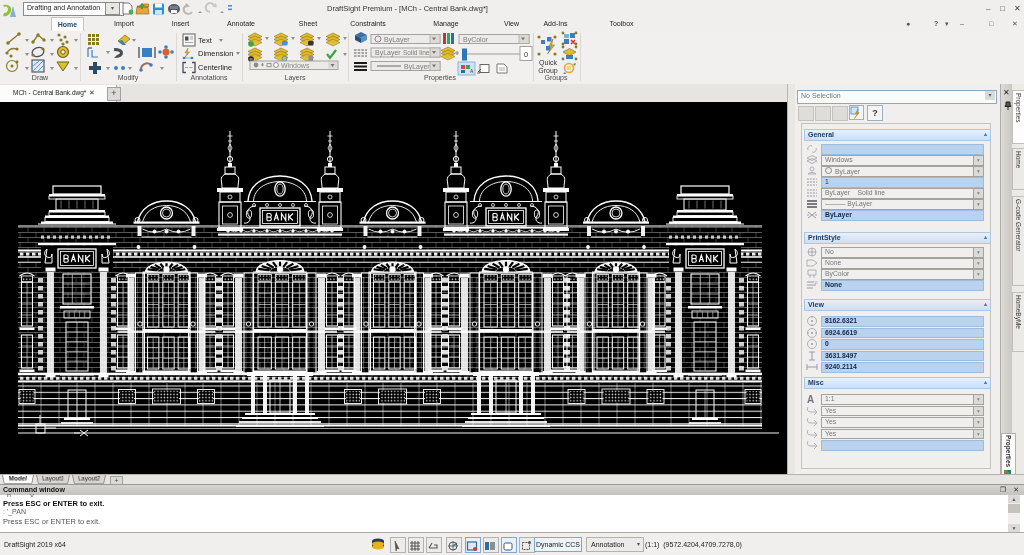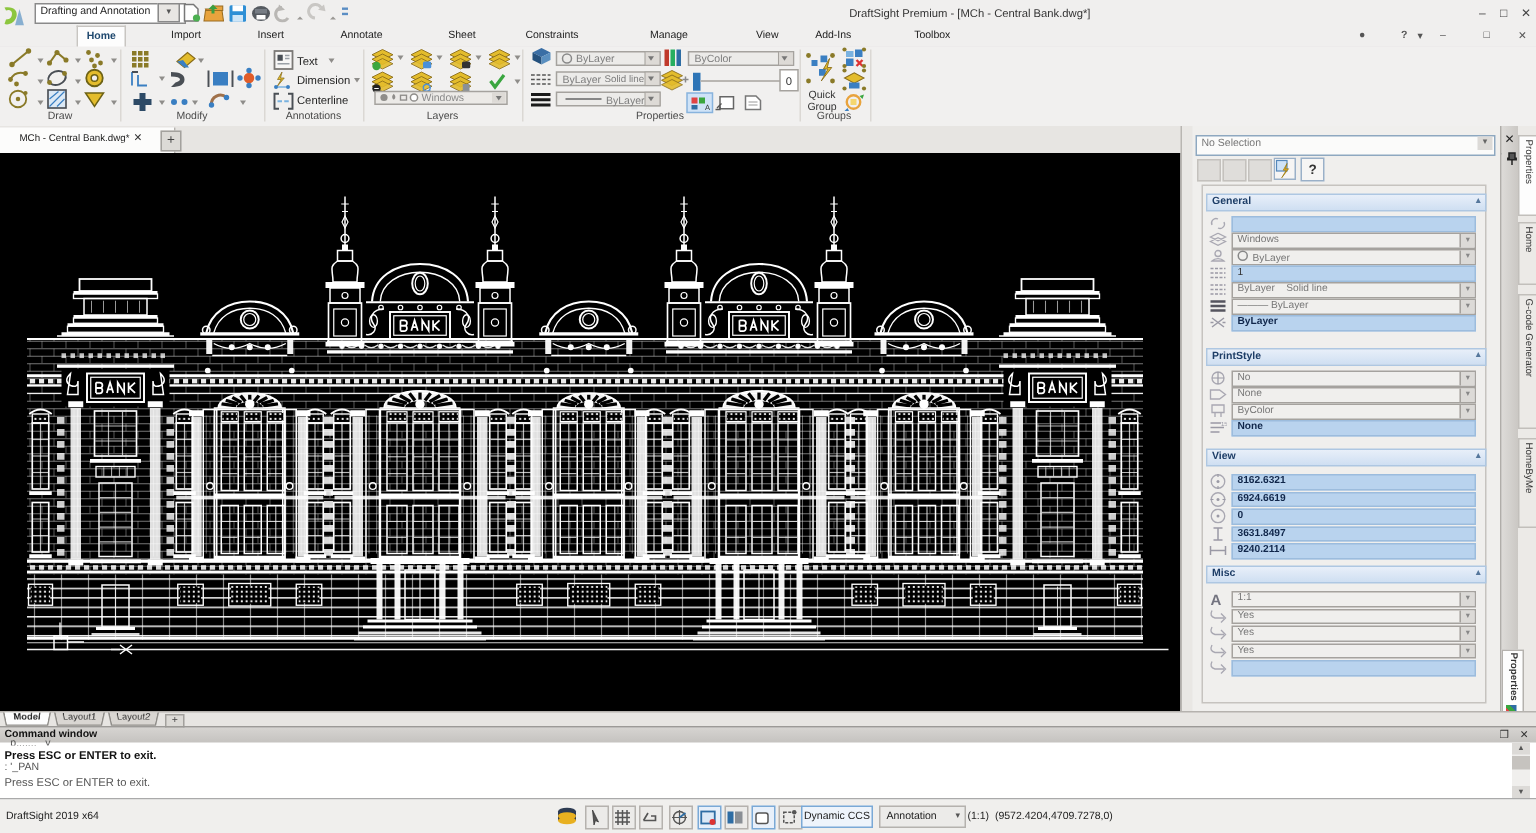--- a/index.html
+++ b/index.html
@@ -20,21 +20,21 @@
       <rect x="49" y="8" width="6" height="3" fill="#fff"></rect>
       <path d="M66 3 a4.5 4.5 0 1 0 4 7" fill="none" stroke="#b9b7b4" stroke-width="2"></path>
       <path d="M64 1 l4 3.5 -5 1 z" fill="#b9b7b4"></path>
       <path d="M76 11 l2-2 2 2 z" fill="#9a9894"></path>
       <path d="M88 10 a4.5 4.5 0 1 1 4-7" fill="none" stroke="#c9c7c4" stroke-width="2"></path>
       <path d="M94 1 l-4 3.5 5 1 z" fill="#c9c7c4"></path>
       <path d="M98 11 l2-2 2 2 z" fill="#9a9894"></path>
       <rect x="106" y="3" width="4" height="1.6" fill="#5b8ec4"></rect>
       <rect x="106" y="6.5" width="4" height="1.6" fill="#5b8ec4"></rect>
     </svg>
-    <div class="abs" style="left:327px;top:4px;width:400px;font-size:7.5px;color:#333;text-align:right">DraftSight Premium - [MCh - Central Bank.dwg*]</div>
+    <div class="abs" style="left:327px;top:4px;width:400px;font-size:7.5px;color:#333;text-align:left">DraftSight Premium - [MCh - Central Bank.dwg*]</div>
     <span class="abs" style="left:986px;top:4px;font-size:8px;color:#444">–</span>
     <span class="abs" style="left:1000px;top:4px;font-size:8px;color:#444">□</span>
     <span class="abs" style="left:1014px;top:4px;font-size:8px;color:#444">✕</span>
   </div>
 <div class="abs" style="left:0;top:17px;width:1024px;height:14px;background:#f0efee;border-bottom:1px solid #e2e0dd">
     <div class="abs" style="left:51px;top:0px;width:31px;height:14px;background:#fdfdfd;border:1px solid #c8c5c1;border-bottom:none;font-size:7px;color:#1f486e;text-align:center;line-height:13px;font-weight:bold">Home</div>
     <div class="abs" style="left:108px;top:1px;width:32px;font-size:7px;color:#222;text-align:center;line-height:12px">Import</div>
     <div class="abs" style="left:166px;top:1px;width:29px;font-size:7px;color:#222;text-align:center;line-height:12px">Insert</div>
     <div class="abs" style="left:223px;top:1px;width:36px;font-size:7px;color:#222;text-align:center;line-height:12px">Annotate</div>
     <div class="abs" style="left:295px;top:1px;width:26px;font-size:7px;color:#222;text-align:center;line-height:12px">Sheet</div>

